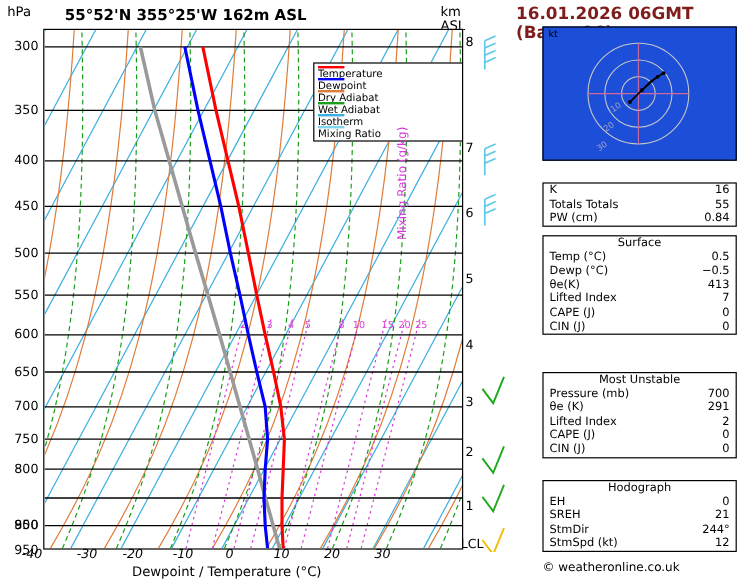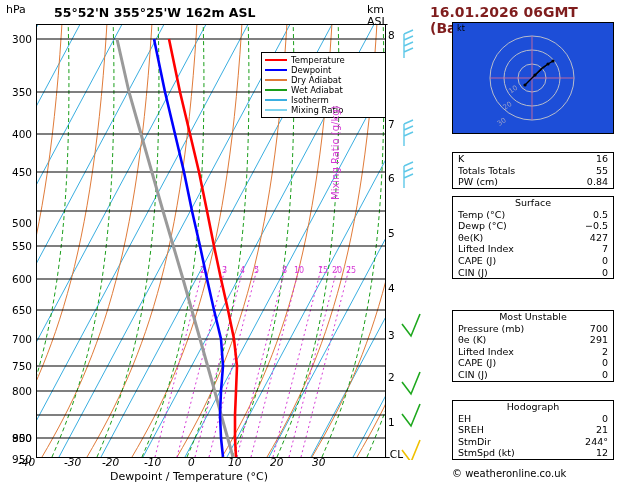--- a/index.html
+++ b/index.html
@@ -27,21 +27,21 @@
   .xlab{position:absolute;font-size:10.5px;color:#000;width:40px;font-style:italic;}
   #xtitle{position:absolute;left:110px;top:470px;font-size:11px;color:#000;}
 
   
   #kmaxis{position:absolute;left:384px;top:24px;width:30px;height:440px;}
   .kmlab{position:absolute;font-size:10.5px;color:#000;}
   #lcl-label{position:absolute;left:384px;top:448px;font-size:10.5px;color:#000;}
 
   
   #legend{position:absolute;left:224px;top:27px;width:124px;background:#fff;border:1px solid #000;padding:2px 3px;}
-  .legrow{display:flex;align-items:center;height:10px;margin:0;}
+  .legrow{display:flex;align-items:flex-start;height:10px;margin:0;flex-direction:column;}
   .legline{width:22px;height:0;border-top-width:2px;border-top-style:solid;margin-right:4px;}
   .legtxt{font-size:8.5px;color:#000;line-height:10px;white-space:nowrap;}
 
   
   #mixlab{position:absolute;left:330px;top:200px;transform:rotate(-90deg);transform-origin:left top;font-size:10px;color:#d63ad6;white-space:nowrap;}
 
   
   #hodo{left:452px;top:22px;width:160px;height:110px;border:1px solid #000;background:#1d4ed8;}
   #hodo-kt{position:absolute;left:4px;top:1px;font-size:8px;color:#000;}
 
@@ -68,21 +68,21 @@
   <div class="abs" id="main-title">55°52'N 355°25'W 162m ASL</div>
   <div class="abs" id="km-label">km</div>
   <div class="abs" id="asl-label">ASL</div>
   <div class="abs" id="date-title">16.01.2026 06GMT (Base: 06)</div>
 
   <div id="yaxis">
     <div class="ylab" style="top:9px;width:32px;">300</div>
     <div class="ylab" style="top:62px;width:32px;">350</div>
     <div class="ylab" style="top:104px;width:32px;">400</div>
     <div class="ylab" style="top:142px;width:32px;">450</div>
-    <div class="ylab" style="top:181px;width:32px;margin-top:12px;">500</div>
+    <div class="ylab" style="top:181px;width:32px;">500</div>
     <div class="ylab" style="top:216px;width:32px;">550</div>
     <div class="ylab" style="top:249px;width:32px;">600</div>
     <div class="ylab" style="top:280px;width:32px;">650</div>
     <div class="ylab" style="top:309px;width:32px;">700</div>
     <div class="ylab" style="top:336px;width:32px;">750</div>
     <div class="ylab" style="top:361px;width:32px;">800</div>
     <div class="ylab" style="top:380px;width:32px;margin-top:28px;">850</div>
     <div class="ylab" style="top:408px;width:32px;">900</div>
     <div class="ylab" style="top:429px;width:32px;">950</div>
   </div>
@@ -304,21 +304,21 @@
     <div class="trow">
         <span class="k">Temp (°C)</span>
         <span class="v">0.5</span>
       </div>
     <div class="trow">
         <span class="k">Dewp (°C)</span>
         <span class="v">−0.5</span>
       </div>
     <div class="trow">
         <span class="k">θe(K)</span>
-        <span class="v">427</span>
+        <span class="v">413</span>
       </div>
     <div class="trow">
         <span class="k">Lifted Index</span>
         <span class="v">7</span>
       </div>
     <div class="trow">
         <span class="k">CAPE (J)</span>
         <span class="v">0</span>
       </div>
     <div class="trow">

